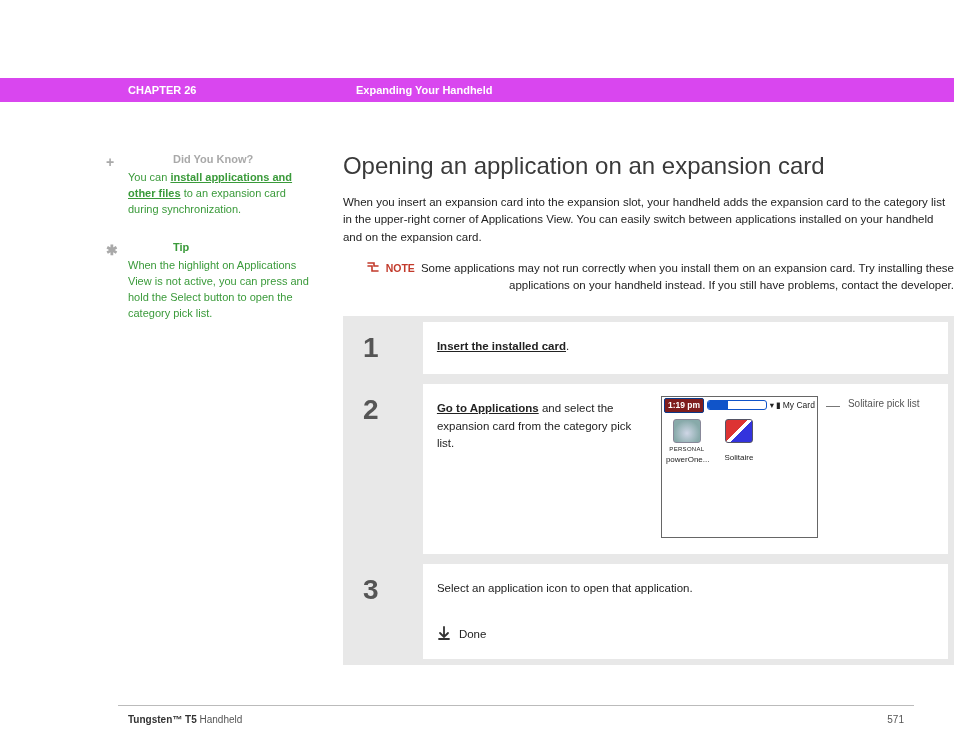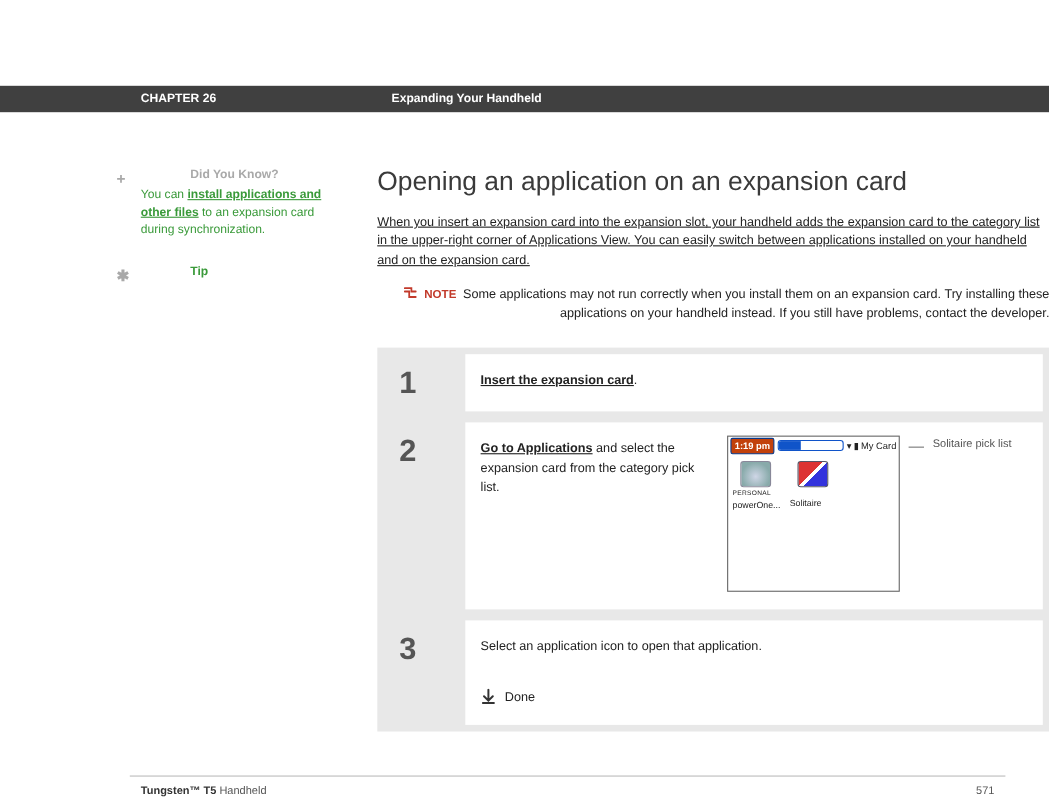--- a/index.html
+++ b/index.html
@@ -4,21 +4,21 @@
 <style>
   body {
     margin: 0;
     padding: 0;
     font-family: Arial, Helvetica, sans-serif;
     background: #fff;
     color: #222;
     width: 954px;
   }
   .header-bar {
-    background: #404040;
+    background: #d946ef;
     color: #fff;
     height: 24px;
     display: flex;
     align-items: center;
     font-size: 11px;
     font-weight: bold;
     margin-top: 78px;
   }
   .header-bar .chapter {
     margin-left: 128px;
@@ -71,21 +71,20 @@
     font-size: 24px;
     font-weight: normal;
     color: #3a3a3a;
     margin: 0 0 14px 0;
   }
   .intro {
     font-size: 11.5px;
     line-height: 1.5;
     color: #222;
     margin-bottom: 14px;
-    text-decoration: underline;
   }
   .note-row {
     font-size: 11.5px;
     line-height: 1.5;
     color: #222;
     margin-bottom: 22px;
     text-align: right;
   }
   .note-icon {
     color: #c23a2b;
@@ -161,21 +160,21 @@
   }
   .palm-titlebar {
     height: 16px;
     display: flex;
     align-items: center;
     padding: 0 2px;
     gap: 3px;
     font-size: 8.5px;
   }
   .palm-time {
-    background: #c2410c;
+    background: #7f1d1d;
     color: #fff;
     border: 1px solid #0a3a8a;
     padding: 0 3px;
     border-radius: 2px;
     font-weight: bold;
     text-align: right;
   }
   .palm-progress {
     flex: 1;
     height: 8px;
@@ -198,20 +197,21 @@
     cursor: pointer;
   }
   .palm-apps {
     flex: 1;
     display: flex;
     padding: 6px 4px;
     gap: 10px;
   }
   .palm-app {
     width: 42px;
+    text-align: center;
     font-size: 8px;
   }
   .palm-app-icon {
     width: 26px;
     height: 22px;
     margin: 0 auto 2px;
     border-radius: 3px;
   }
   .icon-pers {
     background: radial-gradient(circle at 50% 60%, #cfd6e6 0%, #8aa 70%);
@@ -257,41 +257,42 @@
     <div class="sidebar-block">
       <span class="sidebar-icon">+</span>
       <div class="sidebar-heading">Did You Know?</div>
       <div class="sidebar-text">
         <span>You can </span><span class="link">install applications and other files</span><span> to an expansion card during synchronization.</span>
       </div>
     </div>
     <div class="sidebar-block">
       <span class="sidebar-icon">✱</span>
       <div class="sidebar-heading" style="color:#3a9a3a">Tip</div>
+      <div class="sidebar-text">When the highlight on Applications View is not active, you can press and hold the Select button to open the category pick list.</div>
     </div>
   </div>
 
   <div class="main">
     <h1>Opening an application on an expansion card</h1>
     <div class="intro">When you insert an expansion card into the expansion slot, your handheld adds the expansion card to the category list in the upper-right corner of Applications View. You can easily switch between applications installed on your handheld and on the expansion card.</div>
     <div class="note-row">
       <span class="note-icon">
         <svg width="12" height="10" viewBox="0 0 12 10">
             <path d="M1 1 L7 1 L7 4 L11 4 M1 4 L5 4 L5 9 L11 9" stroke="#c23a2b" stroke-width="1.6" fill="none" stroke-linecap="round"></path>
           </svg>
       </span><span class="note-label">NOTE</span><span>Some applications may not run correctly when you install them on an expansion card. Try installing these applications on your handheld instead. If you still have problems, contact the developer.</span>
     </div>
 
     <div class="steps">
 
       <div class="step">
         <div class="step-num">1</div>
         <div class="step-content">
           <div class="step-text full">
-            <span class="step-link">Insert the expansion card</span><span>.</span>
+            <span class="step-link">Insert the installed card</span><span>.</span>
           </div>
         </div>
       </div>
 
       <div class="step">
         <div class="step-num">2</div>
         <div class="step-content">
           <div class="step-text">
             <span class="step-link">Go to Applications</span><span> and select the expansion card from the category pick list.</span>
           </div>

